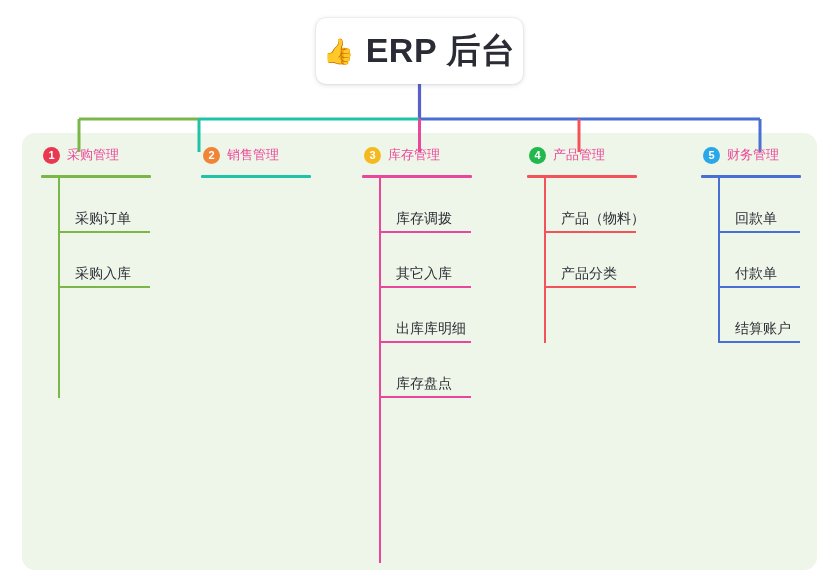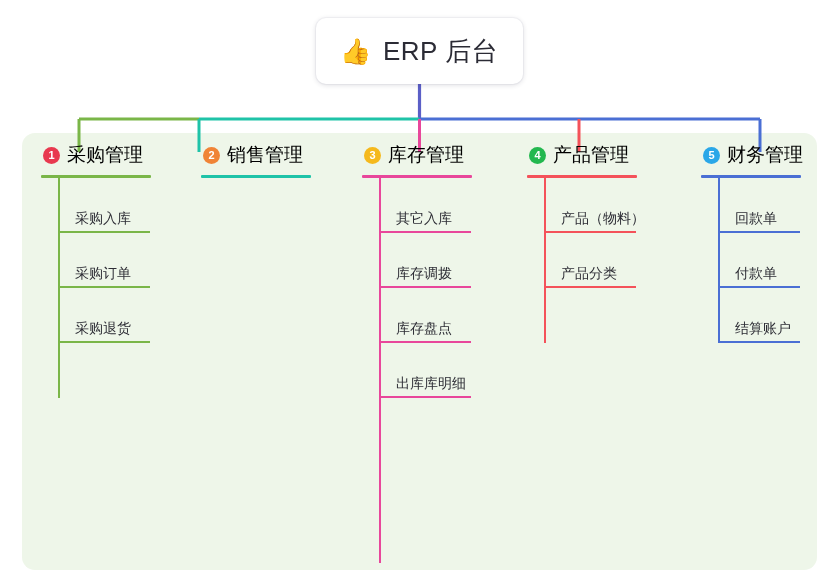--- a/index.html
+++ b/index.html
@@ -33,24 +33,25 @@
     align-items: center;
     justify-content: center;
     gap: 11px;
     box-sizing: border-box;
   }
   .root-emoji {
     font-size: 25px;
     line-height: 1;
   }
   .root-title {
-    font-size: 26px;
+    font-size: 34px;
     color: #2b2b35;
     letter-spacing: 0.5px;
     white-space: nowrap;
+    font-weight: bold;
   }
 
   
   #wires {
     position: absolute;
     left: 0;
     top: 0;
     width: 839px;
     height: 588px;
     pointer-events: none;
@@ -84,22 +85,22 @@
     height: 17px;
     border-radius: 50%;
     color: #ffffff;
     font-size: 11px;
     line-height: 17px;
     text-align: center;
     font-weight: bold;
     flex: 0 0 auto;
   }
   .col-title {
-    font-size: 19px;
-    color: #000000;
+    font-size: 13px;
+    color: #ec4899;
     white-space: nowrap;
   }
   .head-rule {
     height: 3px;
     margin-top: 7px;
     border-radius: 1px;
   }
 
   .items {
     position: relative;
@@ -165,62 +166,58 @@
   <div id="columns-host">
       <div class="column" style="left: 41px; width: 150px;">
         <div class="col-head">
           <span class="badge" style="background: rgb(232, 57, 79);">1</span>
           <span class="col-title">采购管理</span>
         </div>
         <div class="head-rule" style="background: rgb(122, 182, 72); width: 110px;"></div>
         <div class="items">
           <div class="spine" style="background: rgb(122, 182, 72); height: 220px;"></div>
           <div class="leaf">
+            <span class="leaf-label">采购订单</span>
+            <div class="leaf-rule" style="background: rgb(122, 182, 72); width: 92px;"></div>
+          </div>
+          <div class="leaf">
             <span class="leaf-label">采购入库</span>
             <div class="leaf-rule" style="background: rgb(122, 182, 72); width: 92px;"></div>
           </div>
-          <div class="leaf">
-            <span class="leaf-label">采购订单</span>
-            <div class="leaf-rule" style="background: rgb(122, 182, 72); width: 92px;"></div>
-          </div>
-          <div class="leaf">
-            <span class="leaf-label">采购退货</span>
-            <div class="leaf-rule" style="background: rgb(122, 182, 72); width: 92px;"></div>
-          </div>
         </div>
       </div>
       <div class="column" style="left: 201px; width: 150px;">
         <div class="col-head">
           <span class="badge" style="background: rgb(240, 132, 55);">2</span>
           <span class="col-title">销售管理</span>
         </div>
         <div class="head-rule" style="background: rgb(31, 195, 168); width: 110px;"></div>
       </div>
       <div class="column" style="left: 362px; width: 150px;">
         <div class="col-head">
           <span class="badge" style="background: rgb(245, 185, 29);">3</span>
           <span class="col-title">库存管理</span>
         </div>
         <div class="head-rule" style="background: rgb(232, 71, 155); width: 110px;"></div>
         <div class="items">
           <div class="spine" style="background: rgb(232, 71, 155); height: 385px;"></div>
           <div class="leaf">
+            <span class="leaf-label">库存调拨</span>
+            <div class="leaf-rule" style="background: rgb(232, 71, 155); width: 92px;"></div>
+          </div>
+          <div class="leaf">
             <span class="leaf-label">其它入库</span>
             <div class="leaf-rule" style="background: rgb(232, 71, 155); width: 92px;"></div>
           </div>
           <div class="leaf">
-            <span class="leaf-label">库存调拨</span>
+            <span class="leaf-label">出库库明细</span>
             <div class="leaf-rule" style="background: rgb(232, 71, 155); width: 92px;"></div>
           </div>
           <div class="leaf">
             <span class="leaf-label">库存盘点</span>
-            <div class="leaf-rule" style="background: rgb(232, 71, 155); width: 92px;"></div>
-          </div>
-          <div class="leaf">
-            <span class="leaf-label">出库库明细</span>
             <div class="leaf-rule" style="background: rgb(232, 71, 155); width: 92px;"></div>
           </div>
         </div>
       </div>
       <div class="column" style="left: 527px; width: 150px;">
         <div class="col-head">
           <span class="badge" style="background: rgb(35, 184, 79);">4</span>
           <span class="col-title">产品管理</span>
         </div>
         <div class="head-rule" style="background: rgb(244, 82, 90); width: 110px;"></div>

